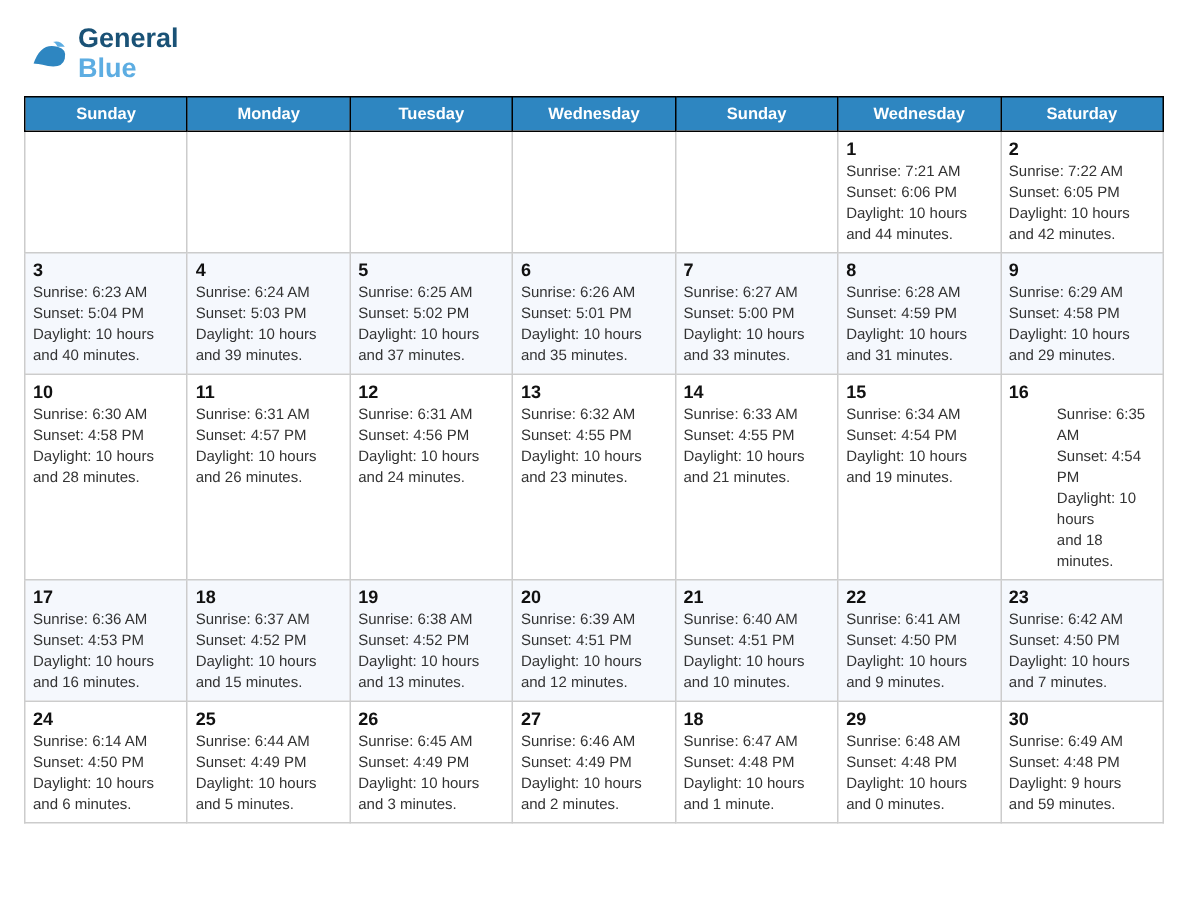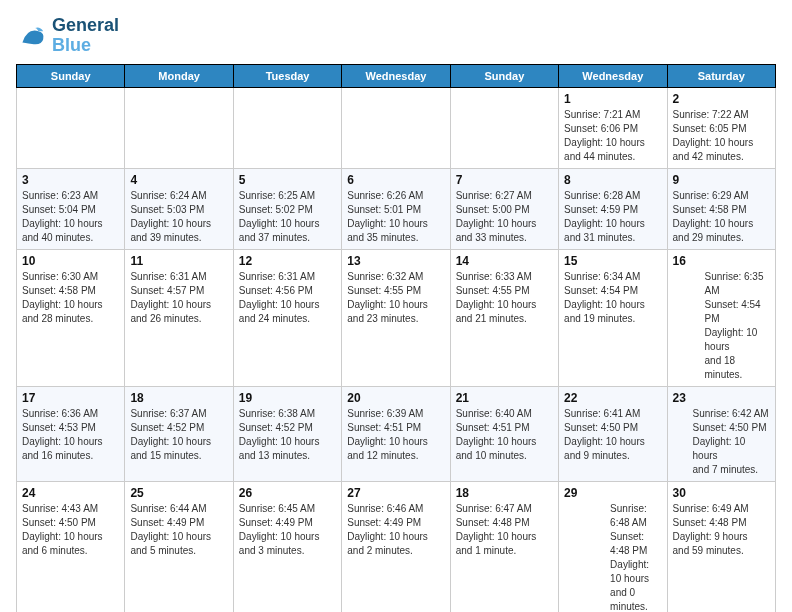--- a/index.html
+++ b/index.html
@@ -282,30 +282,30 @@
         </td>
         <td>
           <div class="day-num">22</div>
           <div class="day-detail" style="white-space: pre-line;">Sunrise: 6:41 AM
 Sunset: 4:50 PM
 Daylight: 10 hours
 and 9 minutes.</div>
         </td>
         <td>
           <div class="day-num">23</div>
-          <div class="day-detail" style="white-space: pre-line; margin-left: 20px;">Sunrise: 6:42 AM
+          <div class="day-detail" style="white-space: pre-line;">Sunrise: 6:42 AM
 Sunset: 4:50 PM
 Daylight: 10 hours
 and 7 minutes.</div>
         </td>
       </tr>
       <tr>
         <td>
           <div class="day-num">24</div>
-          <div class="day-detail" style="white-space: pre-line;">Sunrise: 4:43 AM
+          <div class="day-detail" style="white-space: pre-line;">Sunrise: 6:14 AM
 Sunset: 4:50 PM
 Daylight: 10 hours
 and 6 minutes.</div>
         </td>
         <td>
           <div class="day-num">25</div>
           <div class="day-detail" style="white-space: pre-line;">Sunrise: 6:44 AM
 Sunset: 4:49 PM
 Daylight: 10 hours
 and 5 minutes.</div>
@@ -326,21 +326,21 @@
         </td>
         <td>
           <div class="day-num">18</div>
           <div class="day-detail" style="white-space: pre-line;">Sunrise: 6:47 AM
 Sunset: 4:48 PM
 Daylight: 10 hours
 and 1 minute.</div>
         </td>
         <td>
           <div class="day-num">29</div>
-          <div class="day-detail" style="white-space: pre-line; margin-left: 46px;">Sunrise: 6:48 AM
+          <div class="day-detail" style="white-space: pre-line;">Sunrise: 6:48 AM
 Sunset: 4:48 PM
 Daylight: 10 hours
 and 0 minutes.</div>
         </td>
         <td>
           <div class="day-num">30</div>
           <div class="day-detail" style="white-space: pre-line;">Sunrise: 6:49 AM
 Sunset: 4:48 PM
 Daylight: 9 hours
 and 59 minutes.</div>

